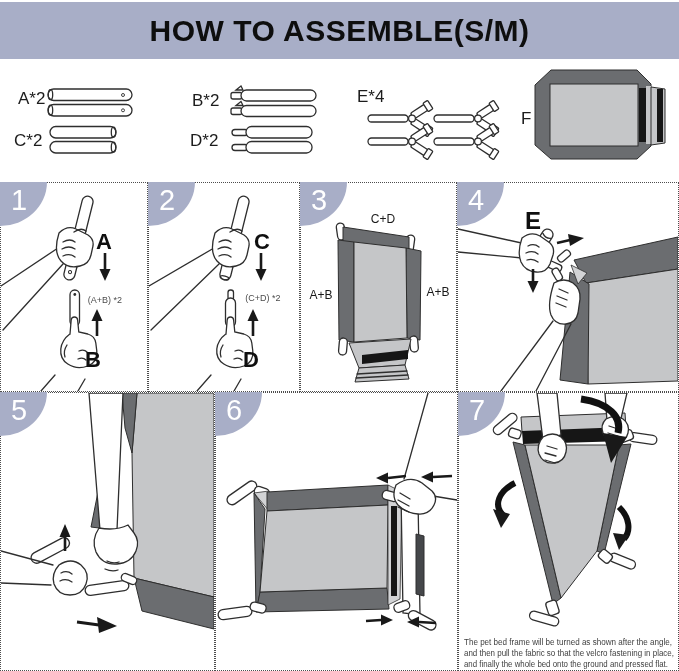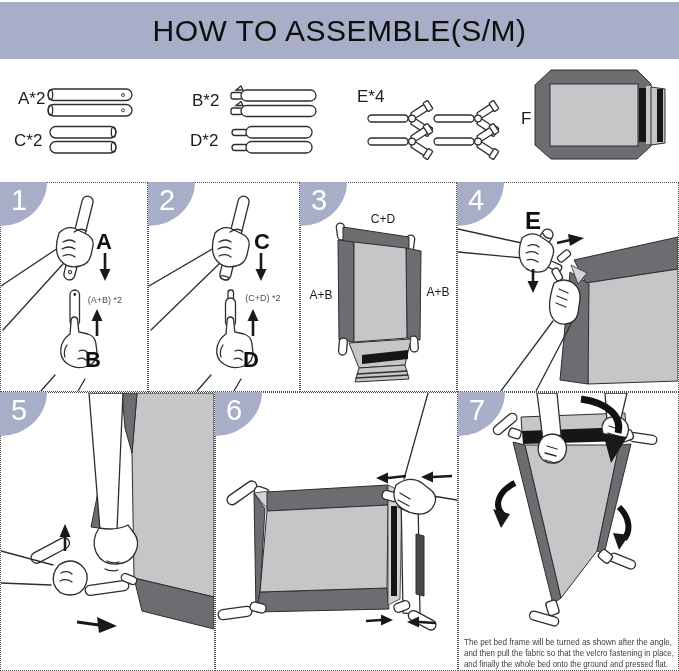--- a/index.html
+++ b/index.html
@@ -1,21 +1,21 @@
 <!DOCTYPE html>
 <html style="--header-bg: #a8aec7; --badge-bg: #a8aec7; --fabric-light: #c5c6c8; --fabric-dark: #6b6d70; --velcro: #161616;"><head>
 <meta charset="utf-8">
 <style>
   html,body{margin:0;padding:0;background:#ffffff;}
   #stage{position:relative;width:679px;height:671px;background:#fff;overflow:hidden;
          font-family:"Liberation Sans",sans-serif;}
   
   #titlebar{position:absolute;left:0;top:2px;width:679px;height:57px;
             background:var(--header-bg,#a8aec7);display:flex;align-items:center;justify-content:center;}
-  #titlebar h1{margin:8px;font-size:30px;font-weight:normal;color:#0e0e0e;letter-spacing:.5px;text-align:right;}
+  #titlebar h1{margin:8px;font-size:30px;font-weight:bold;color:#0e0e0e;letter-spacing:.5px;text-align:right;}
   
   #partsrow{position:absolute;left:0;top:62px;width:679px;height:120px;}
   
   .panel{position:absolute;border:1px dotted #4d4d4d;box-sizing:border-box;background:#fff;}
   .panel svg{position:absolute;left:0;top:0;}
   .badge{position:absolute;left:-1px;top:-1px;width:47px;height:44px;
          background:var(--badge-bg,#a8aec7);border-bottom-right-radius:100% 100%;z-index:3;}
   .badge span{position:absolute;left:11px;top:2px;font-size:29px;color:#fff;}
   
   .wh{fill:#fff;stroke:#2e2e2e;stroke-width:1.3;}

